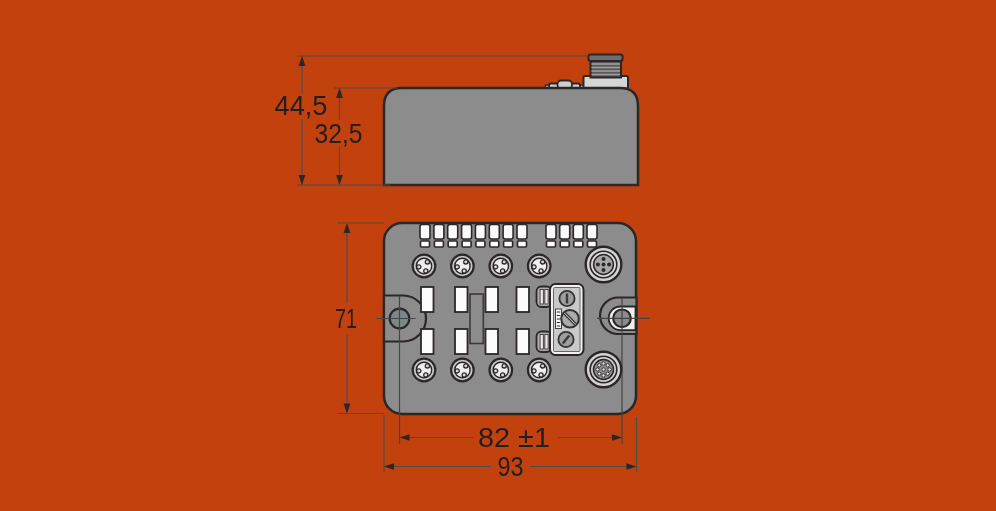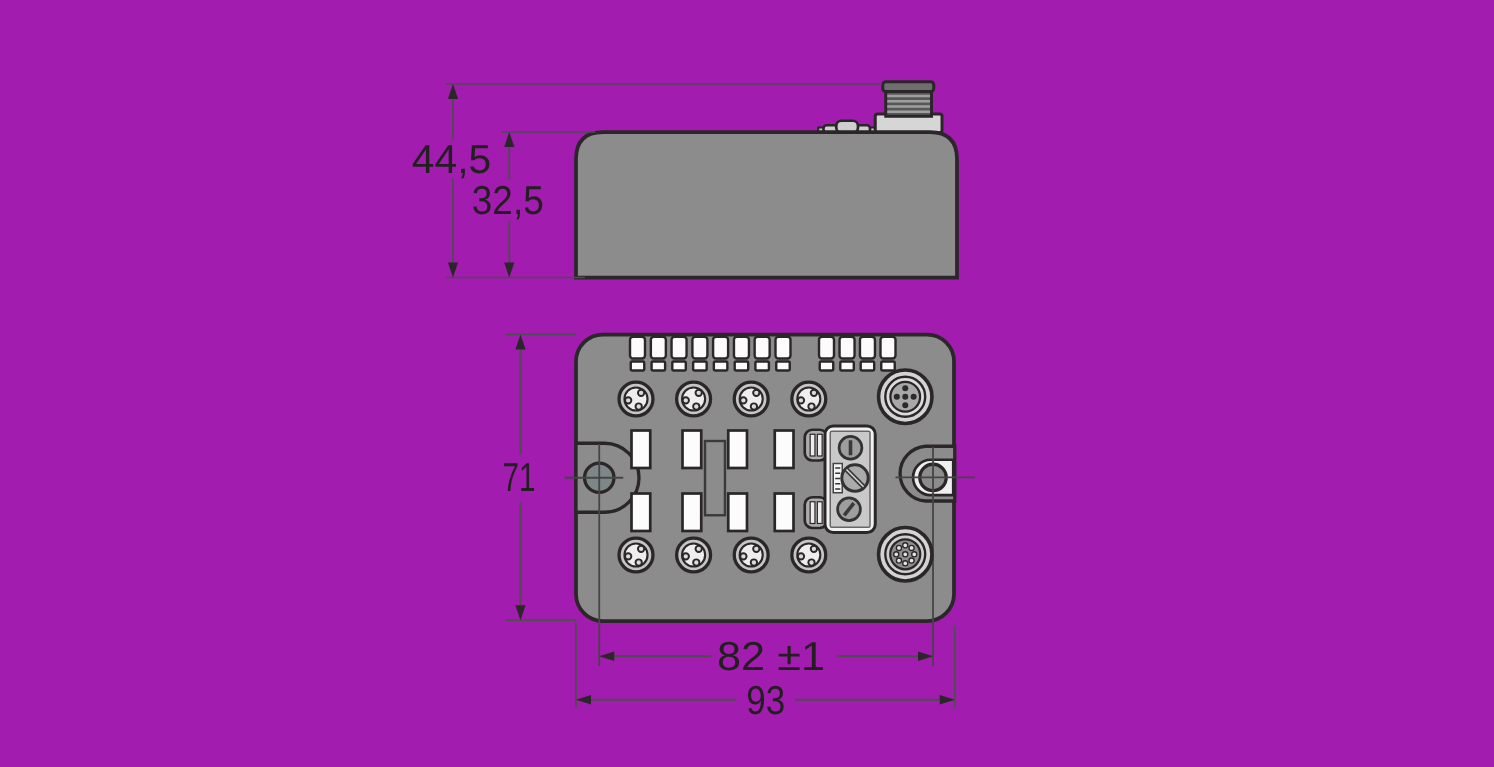--- a/index.html
+++ b/index.html
@@ -1,16 +1,16 @@
 <!DOCTYPE html>
 <html><head>
 <meta charset="utf-8">
 <style>
   html,body{margin:0;padding:0;background:#ffffff;}
-  .stage{position:relative;width:996px;height:511px;background:#a21caf;overflow:hidden;
+  .stage{position:relative;width:996px;height:511px;background:#c2410c;overflow:hidden;
          font-family:"Liberation Sans",sans-serif;}
   svg{position:absolute;left:0;top:0;}
   text.dim{fill:#231f20;font-family:"Liberation Sans",sans-serif;font-size:27px;}
   .dimline{stroke:#4d4d4d;stroke-width:1.2;fill:none;}
   .extline{stroke:#4d4d4d;stroke-width:1.1;fill:none;}
   .center{stroke:#454545;stroke-width:1.2;fill:none;}
   .arrow{fill:#2b2728;stroke:none;}
 </style>
 </head>
 <body>

